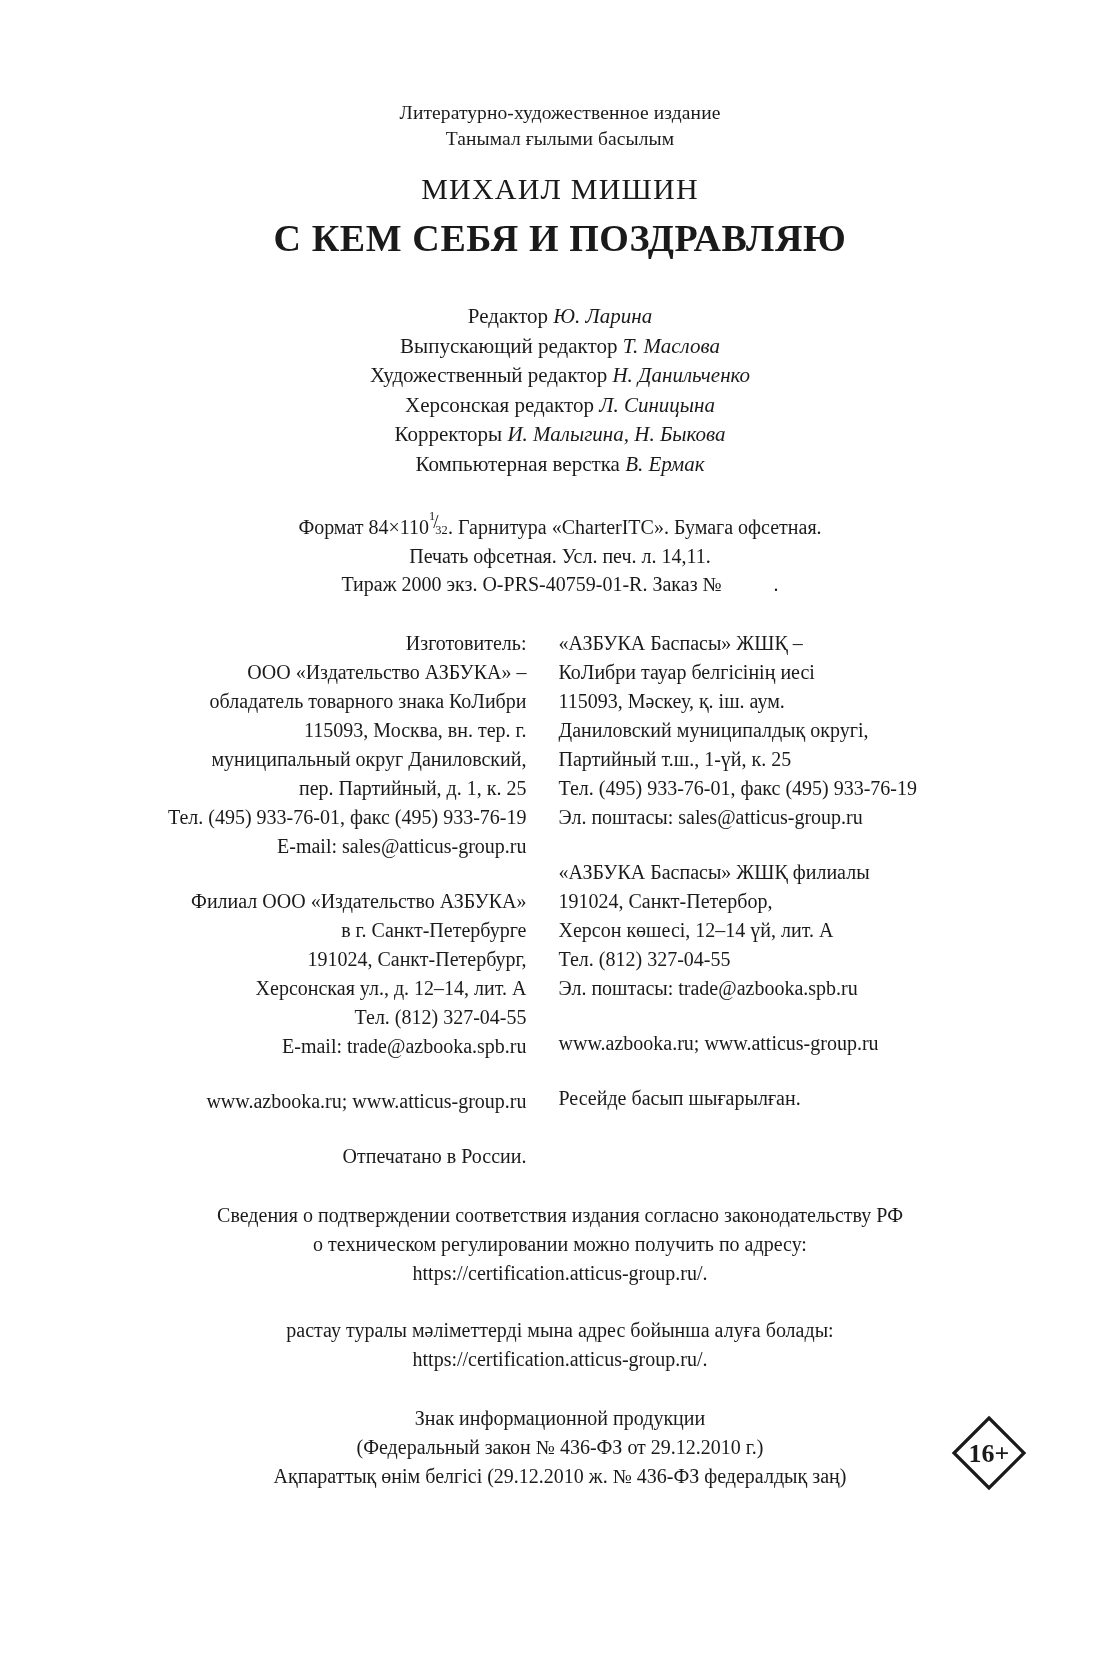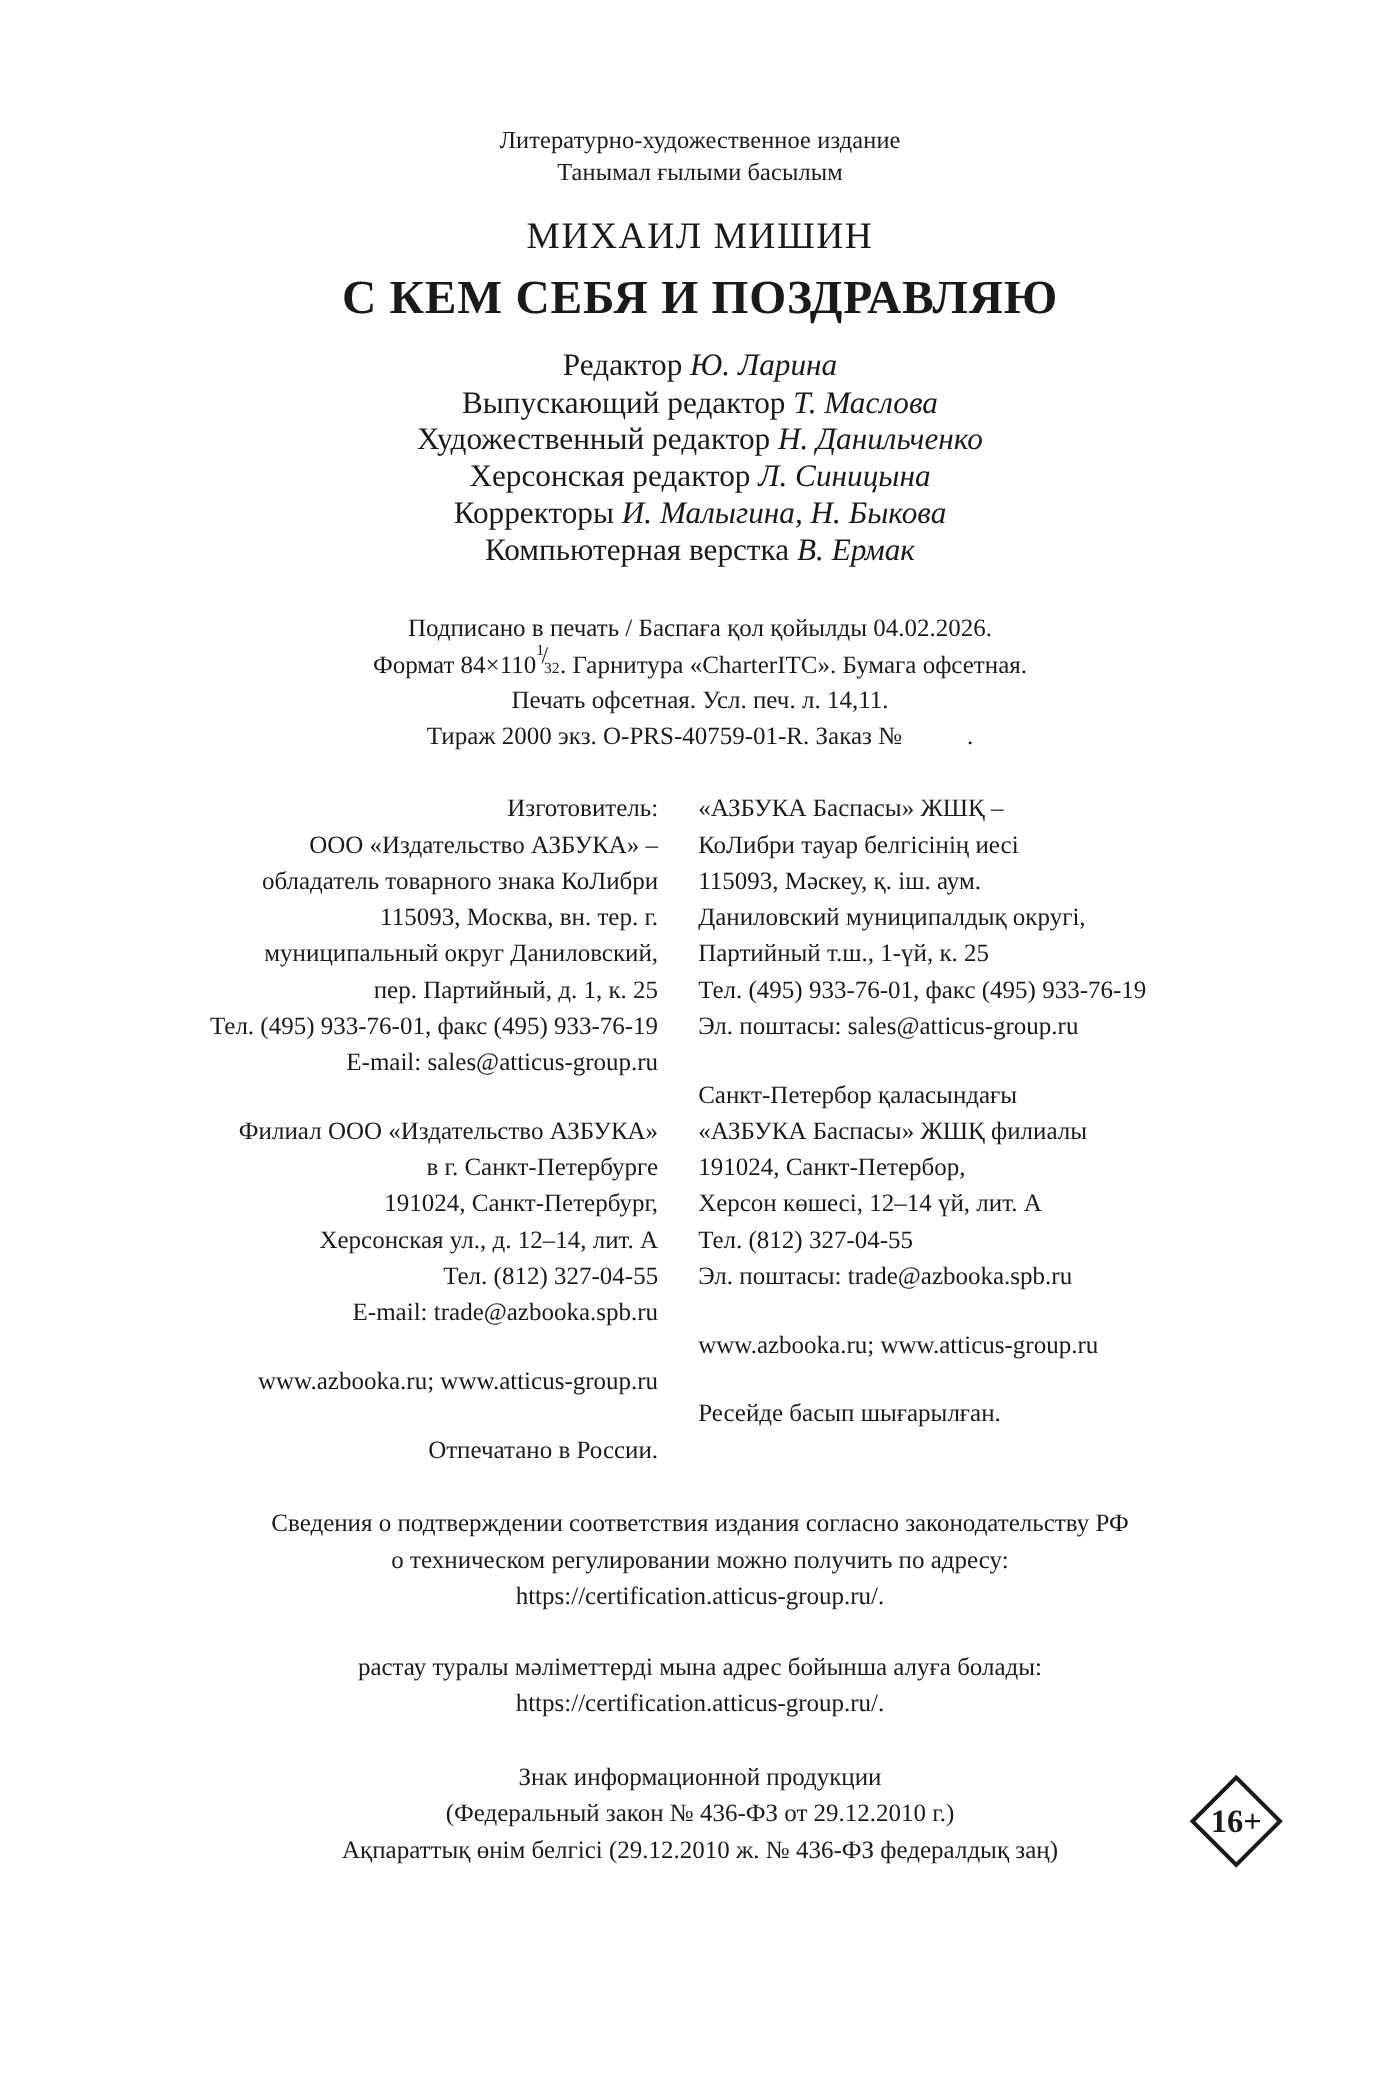--- a/index.html
+++ b/index.html
@@ -44,23 +44,23 @@
     font-size: 38px;
     line-height: 44px;
     font-weight: bold;
     letter-spacing: 0.6px;
     margin-top: 10px;
     white-space: nowrap;
   }
 
   
   .credits {
-    margin-top: 18px;
-    text-align: center;
-    font-size: 25px;
+    margin-top: 42px;
+    text-align: center;
+    font-size: 21px;
     line-height: 29.5px;
   }
   .credits .nm {
     font-style: italic;
   }
 
   
   .tech {
     margin-top: 34px;
     text-align: center;
@@ -189,21 +189,20 @@
       <span>Корректоры</span>
       <span class="nm">И. Малыгина, Н. Быкова</span>
     </div>
     <div>
       <span>Компьютерная верстка</span>
       <span class="nm">В. Ермак</span>
     </div>
   </div>
 
   <div class="tech">
-    <div>Подписано в печать / Баспаға қол қойылды 04.02.2026.</div>
     <div><span>Формат 84×110</span><span class="frac"><sup>1</sup><span class="sl">/</span><sub>32</sub></span><span>. Гарнитура «CharterITC». Бумага офсетная.</span></div>
     <div>Печать офсетная. Усл. печ. л. 14,11.</div>
     <div><span>Тираж 2000 экз. O-PRS-40759-01-R. Заказ №</span><span class="order-gap"></span><span>.</span></div>
   </div>
 
   <div class="cols">
 
     <div class="col-ru">
       <div class="blk">
         <div>Изготовитель:</div>
@@ -231,21 +230,20 @@
       <div class="blk">
         <div>«АЗБУКА Баспасы» ЖШҚ –</div>
         <div>КоЛибри тауар белгісінің иесі</div>
         <div>115093, Мәскеу, қ. іш. аум.</div>
         <div>Даниловский муниципалдық округі,</div>
         <div>Партийный т.ш., 1-үй, к. 25</div>
         <div>Тел. (495) 933-76-01, факс (495) 933-76-19</div>
         <div>Эл. поштасы: sales@atticus-group.ru</div>
       </div>
       <div class="blk">
-        <div>Санкт-Петербор қаласындағы</div>
         <div>«АЗБУКА Баспасы» ЖШҚ филиалы</div>
         <div>191024, Санкт-Петербор,</div>
         <div>Херсон көшесі, 12–14 үй, лит. А</div>
         <div>Тел. (812) 327-04-55</div>
         <div>Эл. поштасы: trade@azbooka.spb.ru</div>
       </div>
       <div class="blk-site">www.azbooka.ru; www.atticus-group.ru</div>
       <div class="blk-printed">Ресейде басып шығарылған.</div>
     </div>
 

